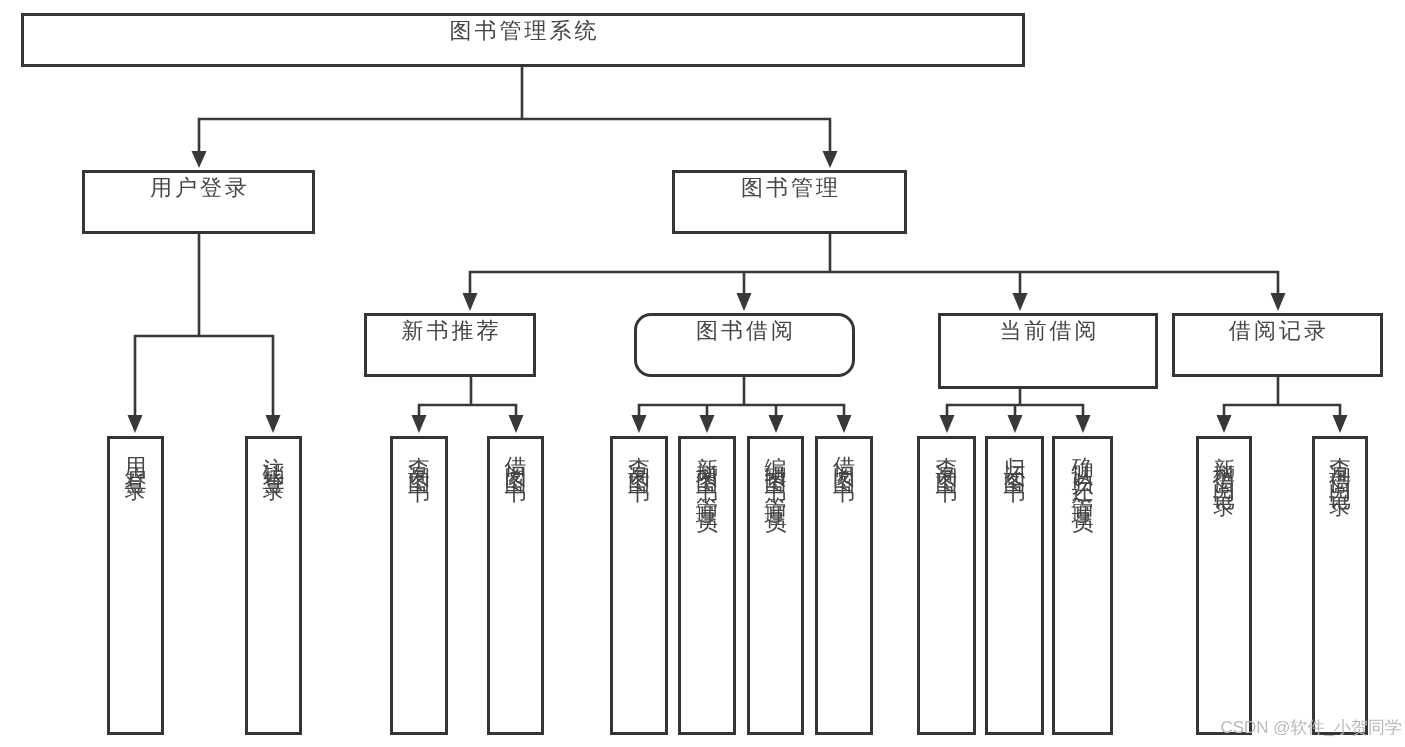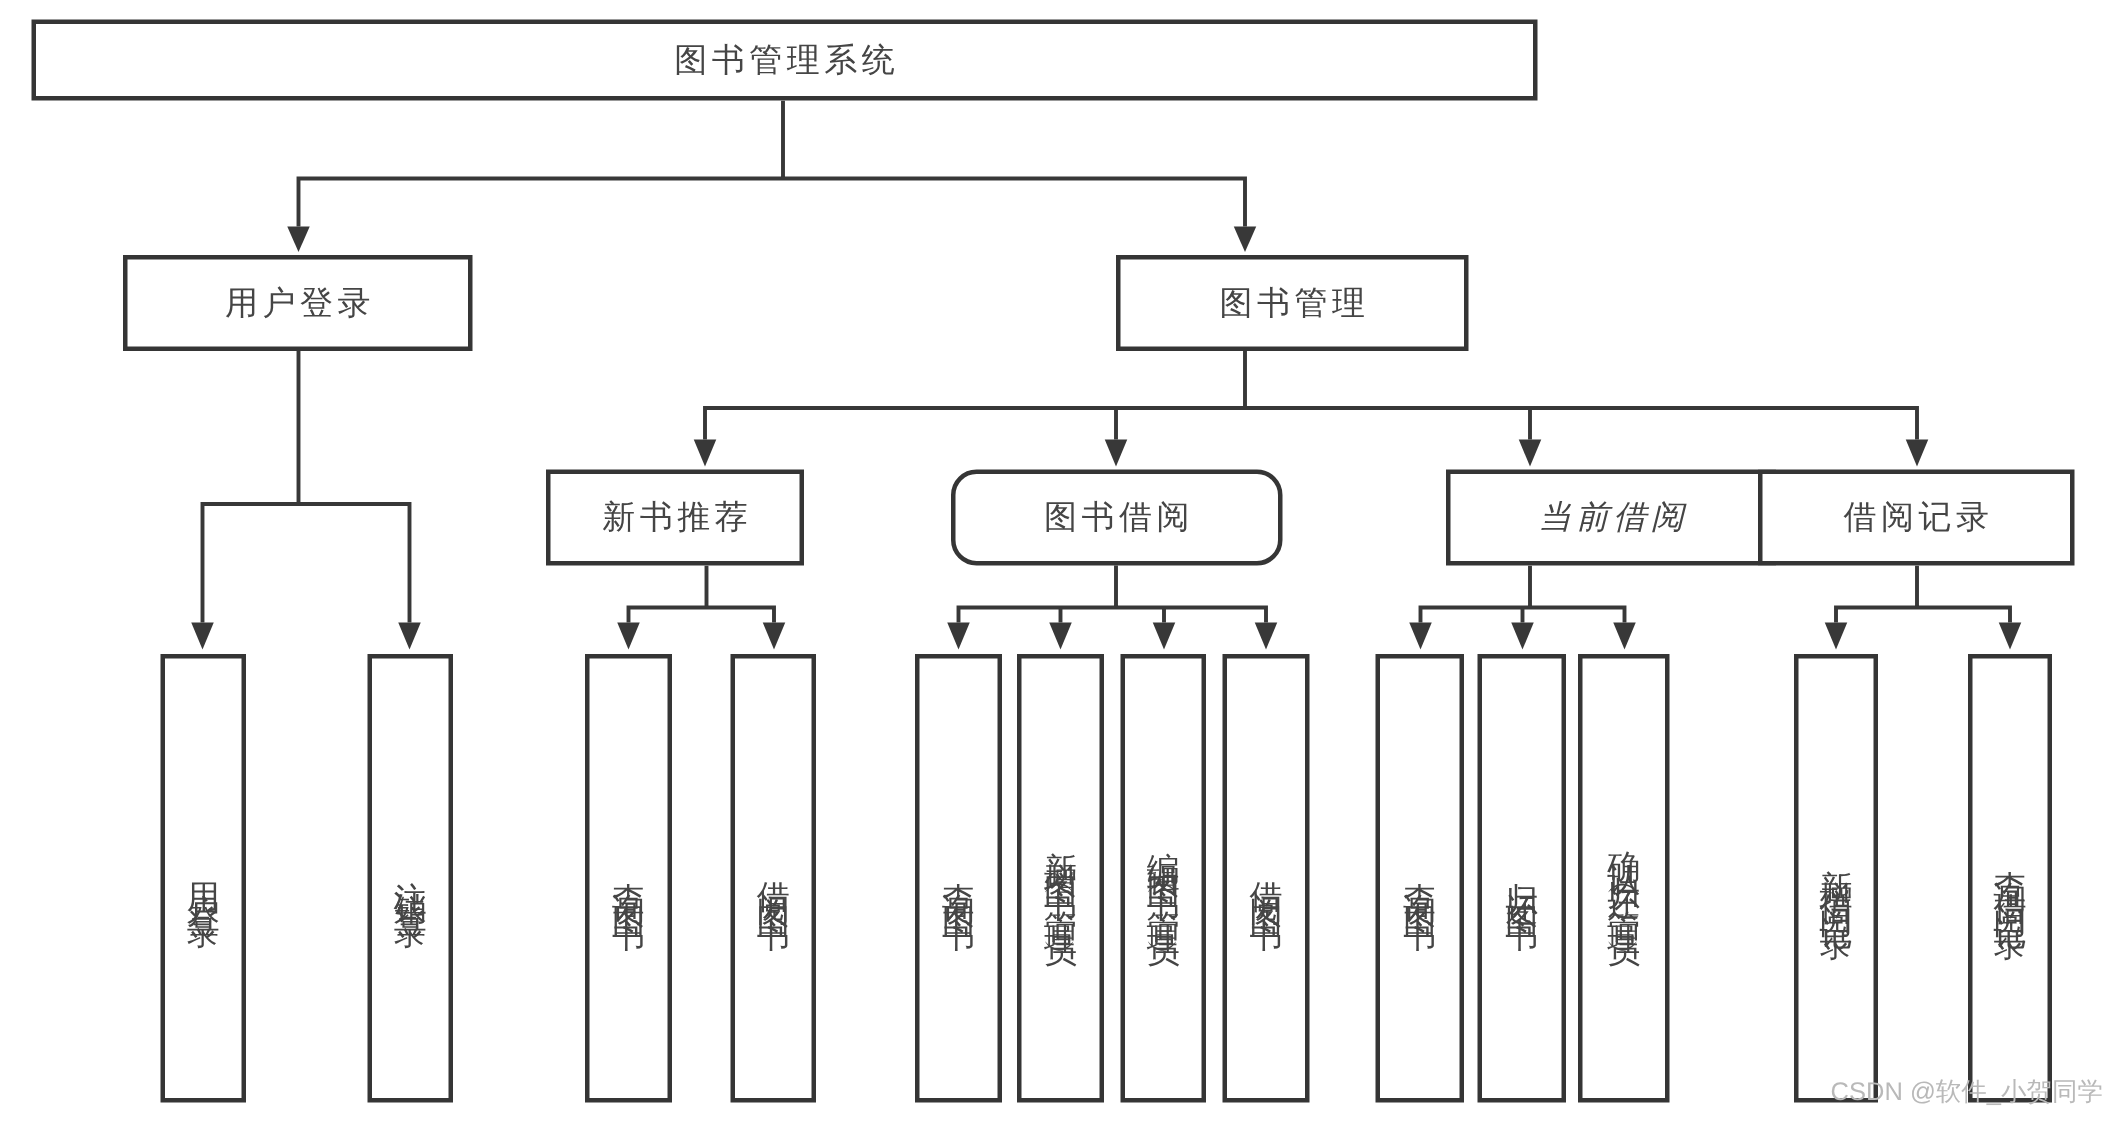--- a/index.html
+++ b/index.html
@@ -21,45 +21,45 @@
     stroke: #383838;
     stroke-width: 2.6;
   }
   .connectors polygon { fill: #383838; stroke: none; }
   .node {
     position: absolute;
     box-sizing: border-box;
     border: 3px solid #353535;
     background: #ffffff;
     display: flex;
-    align-items: center;
+    align-items: flex-start;
     justify-content: center;
   }
   .hlabel {
     font-size: 22px;
     letter-spacing: 3px;
     text-indent: 3px;
     color: #454545;
     white-space: nowrap;
   }
   .vlabel {
     writing-mode: vertical-rl;
     text-orientation: mixed;
     font-size: 22px;
     line-height: 1;
     letter-spacing: 8px;
     color: #454545;
   }
   
   .n-root            { left: 21px;   top: 13px;  width: 1004px; height: 54px; }
   .n-user-login      { left: 82px;   top: 170px; width: 233px;  height: 64px; }
-  .n-book-mgmt       { left: 744px;  top: 170px; width: 235px;  height: 64px; }
+  .n-book-mgmt       { left: 672px;  top: 170px; width: 235px;  height: 64px; }
   .n-new-book        { left: 364px;  top: 313px; width: 172px;  height: 64px; }
   .n-book-borrow     { left: 634px;  top: 313px; width: 221px;  height: 64px; border-radius: 17px; }
-  .n-current-borrow  { left: 964px;  top: 313px; width: 220px;  height: 64px; font-style: italic; }
+  .n-current-borrow  { left: 938px;  top: 313px; width: 220px;  height: 76px; }
   .n-borrow-records  { left: 1172px; top: 313px; width: 211px;  height: 64px; }
   
   .leaf { top: 436px; height: 299px; }
   .l1  { left: 107px;  width: 57px; }
   .l2  { left: 245px;  width: 57px; }
   .l3  { left: 390px;  width: 58px; }
   .l4  { left: 487px;  width: 57px; }
   .l5  { left: 610px;  width: 58px; }
   .l6  { left: 678px;  width: 58px; }
   .l7  { left: 747px;  width: 57px; }

